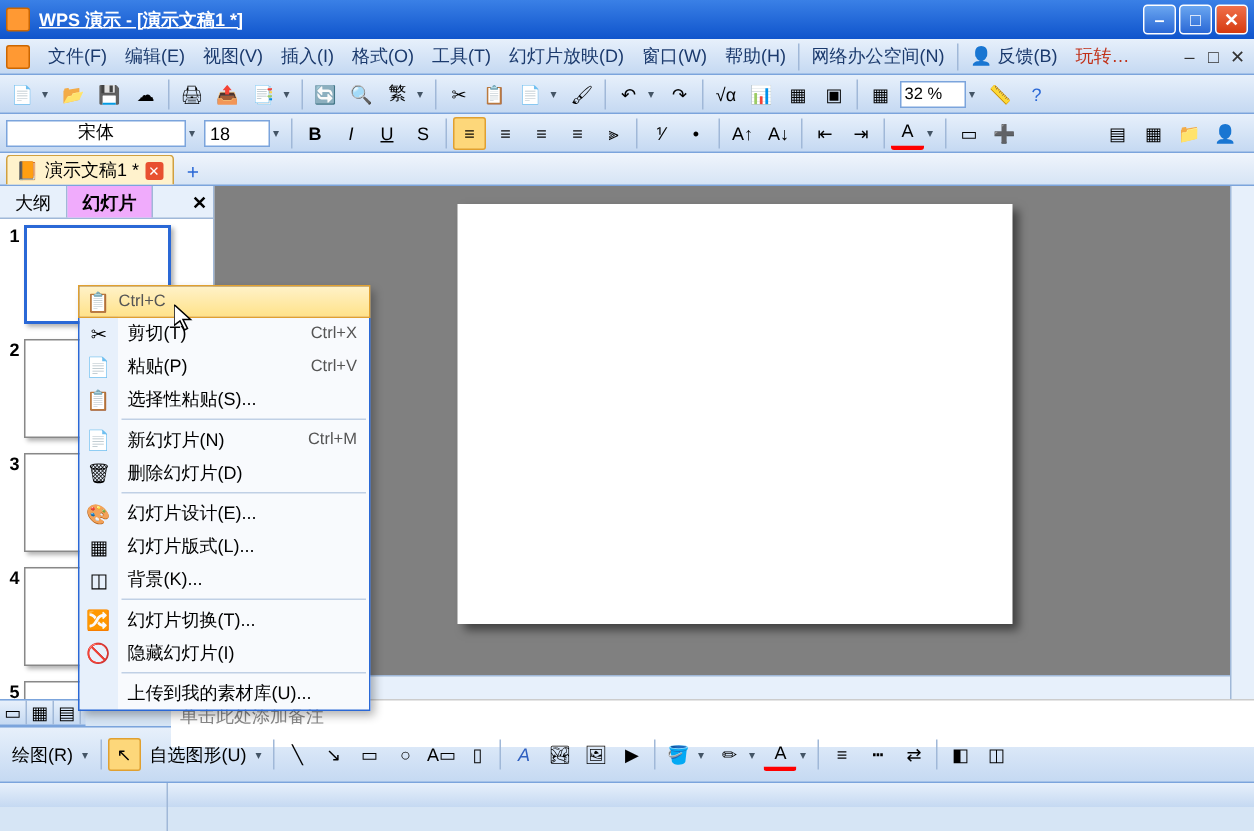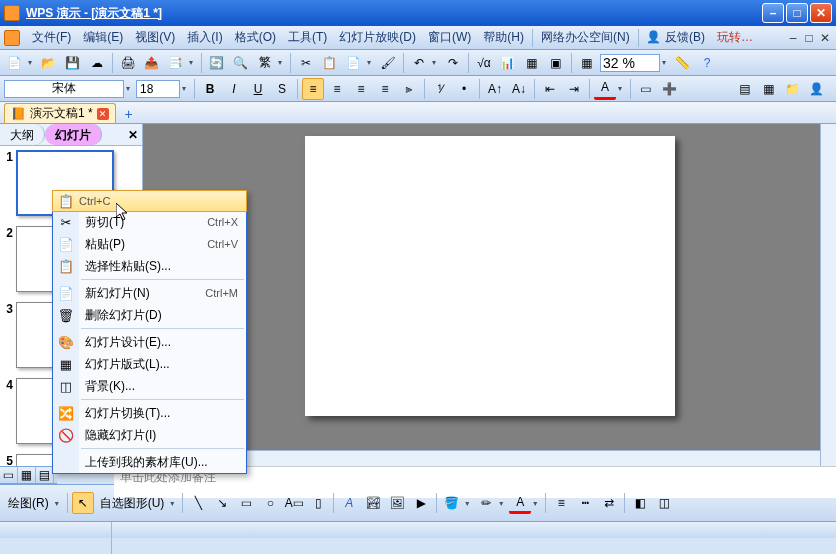--- a/index.html
+++ b/index.html
@@ -16,33 +16,33 @@
 .menuitem { padding: 0 6px; color: #1b3a6d; cursor: default; }
 .divider { width: 1px; height: 18px; background: #a0b8d8; margin: 0 2px; }
 .spacer { flex: 1; }
 .mdi { display: flex; gap: 2px; margin-left: 4px; }
 .mdi span { width: 14px; height: 12px; display: flex; align-items: center; justify-content: center; color: #333; }
 .toolbar { height: 26px; background: linear-gradient(#e7f0fb,#c5d9f2); display: flex; align-items: center; padding: 0 4px; gap: 2px; border-bottom: 1px solid #7ba4dc; }
 .tbtn { width: 22px; height: 22px; display: flex; align-items: center; justify-content: center; border-radius: 2px; cursor: default; }
 .tbtn.sel { background: #fdd77a; border: 1px solid #e0a030; }
 .tdd { width: 8px; color: #456; font-size: 8px; }
 .tsep { width: 1px; height: 20px; background: #a0b8d8; margin: 0 2px; }
-.zoombox { width: 60px; height: 18px; background: #fff; border: 1px solid #7ba4dc; font-size: 14px; padding: 0 2px; }
+.zoombox { width: 44px; height: 18px; background: #fff; border: 1px solid #7ba4dc; font-size: 11px; padding: 0 2px; }
 .formatbar { height: 26px; background: linear-gradient(#e7f0fb,#c5d9f2); display: flex; align-items: center; padding: 0 4px; gap: 2px; border-bottom: 1px solid #7ba4dc; }
 .fontbox { width: 120px; height: 18px; background: #fff; border: 1px solid #7ba4dc; padding: 0 3px; text-align: center; }
 .sizebox { width: 44px; height: 18px; background: #fff; border: 1px solid #7ba4dc; padding: 0 3px; }
 .rightbar { display: flex; gap: 2px; margin-left: auto; padding: 0 4px; }
 .doctabs { height: 22px; background: linear-gradient(#f0f5fc,#d6e4f5); display: flex; align-items: flex-end; padding: 0 4px; border-bottom: 1px solid #7ba4dc; }
 .doctab { height: 20px; background: #fff2cc; border: 1px solid #d0a040; border-bottom: none; border-radius: 3px 3px 0 0; padding: 2px 6px; display: flex; align-items: center; gap: 4px; }
 .closex { width: 12px; height: 12px; background: #e85030; color: #fff; font-size: 9px; display: flex; align-items: center; justify-content: center; border-radius: 2px; }
 .addtab { width: 18px; height: 18px; color: #2a68d6; font-size: 14px; display: flex; align-items: center; justify-content: center; margin-left: 4px; }
 .workarea { display: flex; height: 342px; }
 .leftpanel { width: 143px; background: #fff; border-right: 1px solid #a0b8d8; display: flex; flex-direction: column; }
 .lefttabs { height: 22px; display: flex; border-bottom: 1px solid #a0b8d8; background: #e7f0fb; }
-.lefttab { padding: 3px 10px; border-right: 1px solid #a0b8d8; cursor: default; border-radius: 10px; }
+.lefttab { padding: 3px 10px; border-right: 1px solid #a0b8d8; cursor: default; }
 .lefttab.active { background: #f0abfc; font-weight: bold; }
 .ltclose { margin-left: auto; width: 18px; display: flex; align-items: center; justify-content: center; font-weight: bold; }
 .thumbs { flex: 1; overflow-y: auto; padding: 4px; }
 .thumb { display: flex; margin-bottom: 10px; }
 .thumb .num { width: 12px; text-align: right; padding-right: 3px; font-weight: bold; }
 .thumb .slide { width: 98px; height: 66px; background: #fff; border: 1px solid #888; box-shadow: 2px 2px 3px rgba(0,0,0,0.3); }
 .thumb.sel .slide { border: 2px solid #2a68d6; }
 .mainpane { flex: 1; background: #808080; position: relative; display: flex; align-items: flex-start; justify-content: center; padding-top: 12px; }
 .mainpane .scrollv { position: absolute; right: 0; top: 0; width: 16px; height: 100%; background: #e7f0fb; border-left: 1px solid #a0b8d8; }
 .mainpane .scrollh { position: absolute; bottom: 0; left: 0; right: 16px; height: 16px; background: #e7f0fb; border-top: 1px solid #a0b8d8; }

